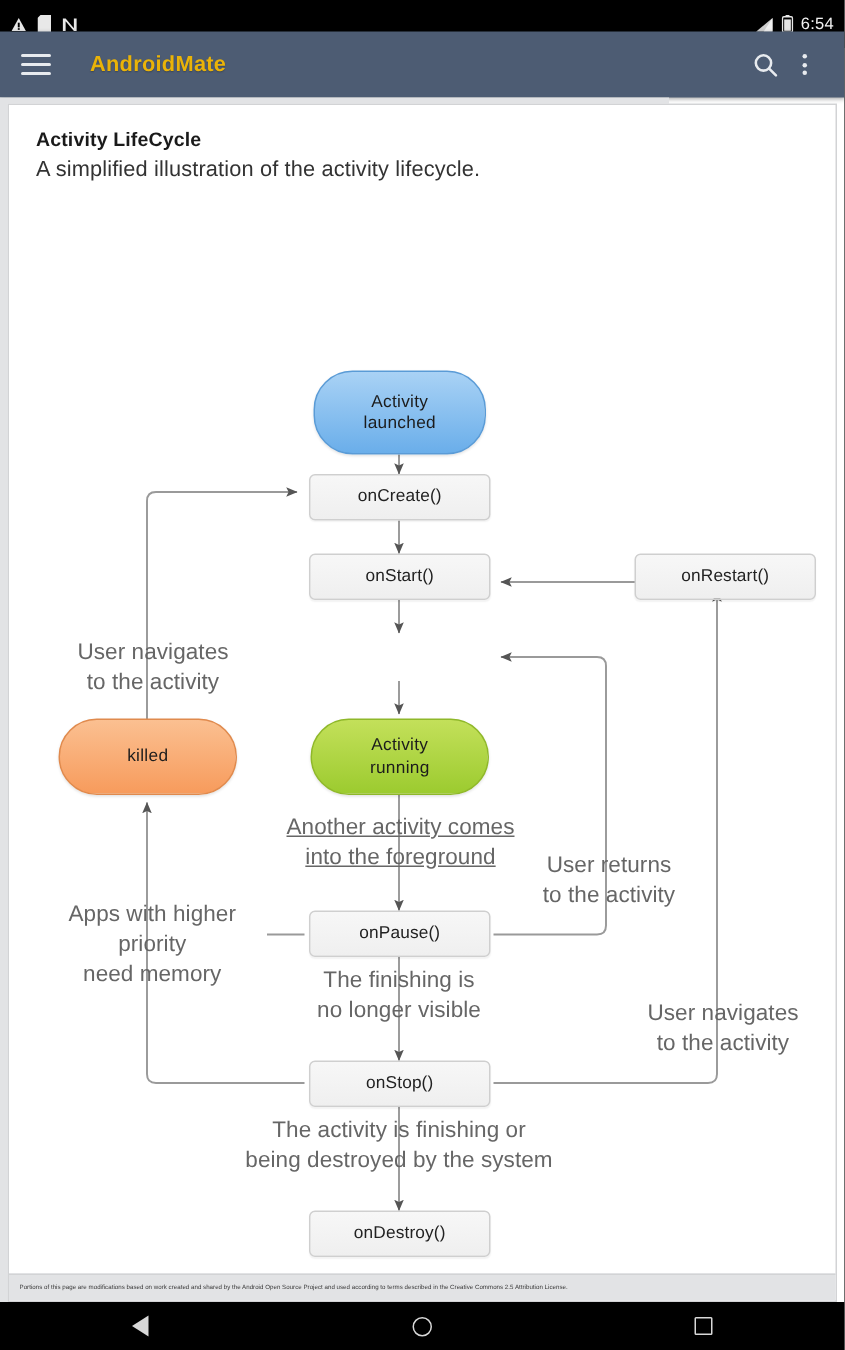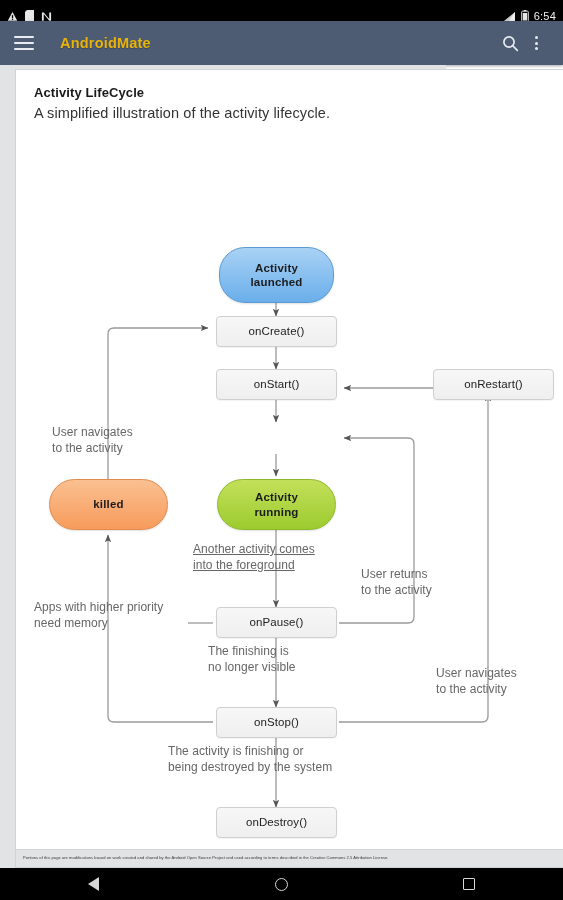--- a/index.html
+++ b/index.html
@@ -38,21 +38,21 @@
     letter-spacing: .2px; text-shadow: 0 1px 1px rgba(0,0,0,.25); }
   .tb-spacer { flex: 1; }
   .tb-act { width: 26px; height: 26px; display: flex; align-items: center;
     justify-content: center; cursor: pointer; }
   .tb-dots { display: flex; flex-direction: column; gap: 2.5px; align-items: center; }
   .tb-dots span { width: 3px; height: 3px; border-radius: 50%; background: #e8ebef; display: block; }
 
   
   .page {
     position: absolute; top: 65px; left: 0; width: 446px; height: 803px;
-    background: #e2e3e5; padding: 4px 5px 0 15px;
+    background: #e2e3e5; padding: 4px 5px 0 5px;
   }
   .card {
     position: relative; width: 553px; height: 799px; background: #fff;
     border: 1px solid #d2d3d5; overflow: hidden;
   }
   .doc-title { position: absolute; left: 18px; top: 15px; font-size: 13px;
     font-weight: bold; color: #1a1a1a; letter-spacing: .1px; }
   .doc-sub { position: absolute; left: 18px; top: 35px; font-size: 14.5px;
     color: #333; letter-spacing: .1px; }
 
@@ -62,31 +62,31 @@
 
   .node { position: absolute; display: flex; align-items: center;
     justify-content: center; text-align: center; line-height: 1.22; }
 
   .n-method {
     background: linear-gradient(180deg,#f7f7f7 0%, #efefef 100%);
     border: 1px solid #cfcfcf; border-radius: 4px;
     font-size: 11.5px; color: #222; letter-spacing: .1px;
     box-shadow: 0 1px 1px rgba(0,0,0,.05);
   }
-  .n-round { border-radius: 26px; font-size: 11.5px; font-weight: bold;
+  .n-round { border-radius: 26px; font-size: 11.5px; font-weight: normal;
     color: #1c1c1c; letter-spacing: .2px; }
   .n-blue { background: linear-gradient(180deg,#a9d2f5 0%, #6aaeea 100%);
     border: 1px solid #5a9bd6; box-shadow: 0 1px 2px rgba(0,0,0,.12); }
   .n-green { background: linear-gradient(180deg,#c3e05a 0%, #9ccb2f 100%);
     border: 1px solid #8fb829; box-shadow: 0 1px 2px rgba(0,0,0,.12); }
   .n-orange { background: linear-gradient(180deg,#fbc091 0%, #f79b5c 100%);
     border: 1px solid #e08a4d; box-shadow: 0 1px 2px rgba(0,0,0,.12); }
 
-  .edge-label { position: absolute; font-size: 12px; color: #666;
-    text-align: left; line-height: 1.32; letter-spacing: .05px; }
+  .edge-label { position: absolute; font-size: 15px; color: #666;
+    text-align: center; line-height: 1.32; letter-spacing: .05px; }
 
   
   .footer { position: absolute; left: 0; bottom: 0; width: 553px;
     background: #e2e3e5; border-top: 1px solid #d2d3d5;
     padding: 5px 7px 6px 7px; }
   .footer p { font-size: 4.1px; color: #3a3a3a; line-height: 1.55; letter-spacing: .02px; }
 
   
   .navbar { position: absolute; left: 0; bottom: 0; width: 563px; height: 32px;
     background: #000; display: flex; align-items: center; justify-content: space-around; }

